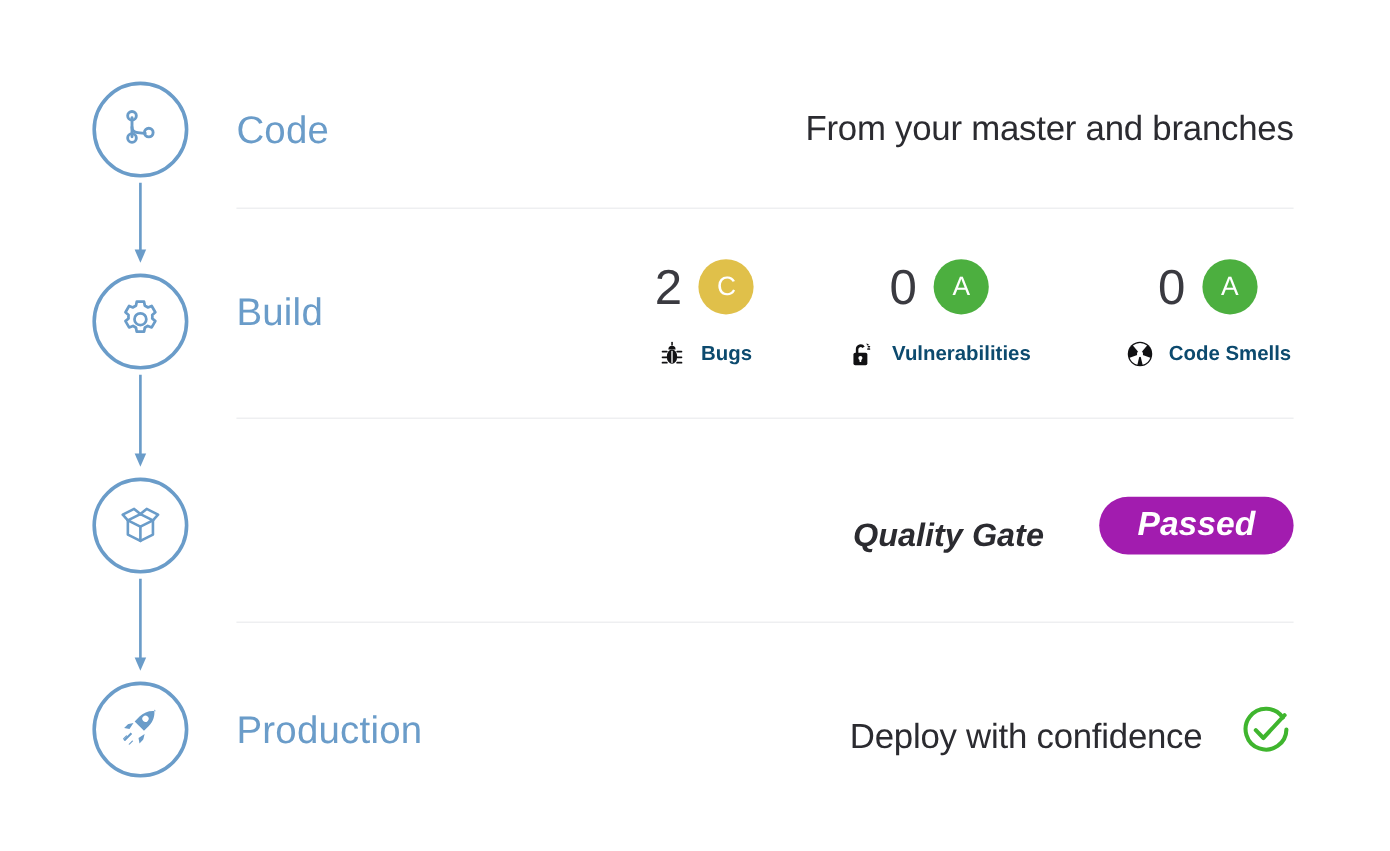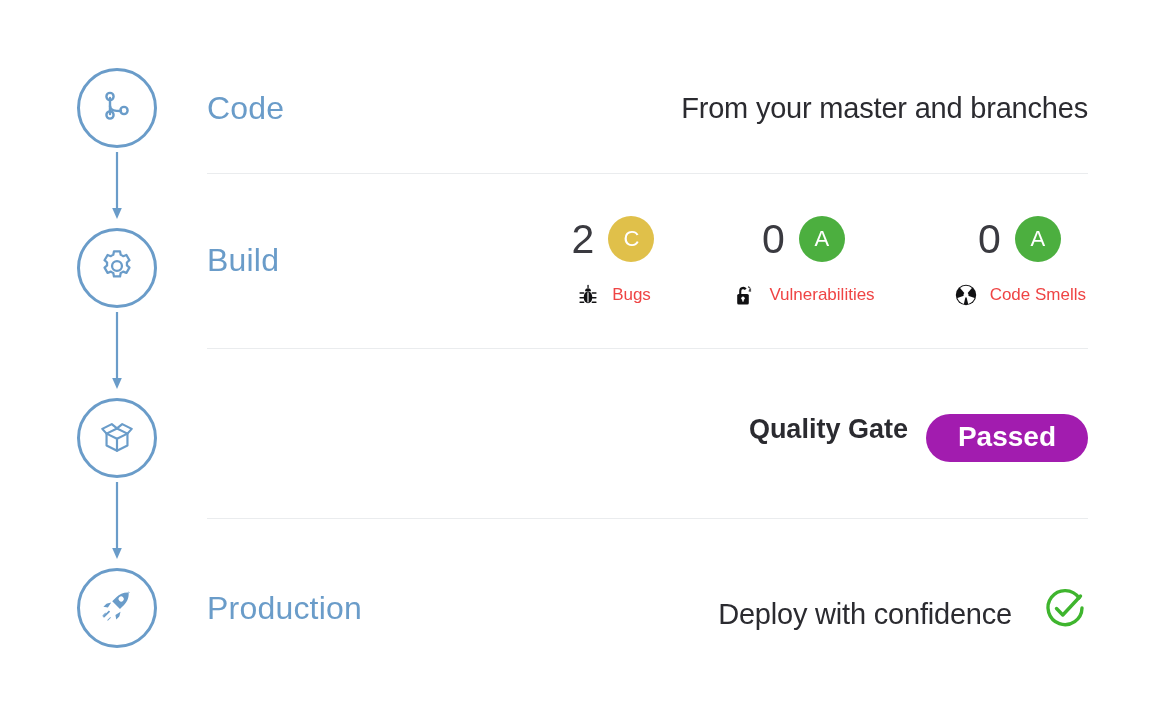--- a/index.html
+++ b/index.html
@@ -54,21 +54,21 @@
     width: 12px;
   }
   .connector svg { display:block; }
   .conn-1 { top: 84px;  height: 72px; }
   .conn-2 { top: 244px; height: 82px; }
   .conn-3 { top: 414px; height: 82px; }
 
   
   .rows {
     position: absolute;
-    left: 207px;
+    left: 197px;
     top: 0;
     width: 881px;
     height: 709px;
   }
   .row {
     position: absolute;
     left: 0;
     width: 881px;
     display: flex;
     align-items: center;
@@ -152,37 +152,38 @@
     box-sizing: border-box;
   }
   .metric-bottom {
     display: flex;
     align-items: center;
     gap: 11px;
     margin-top: 16px;
   }
   .metric-name {
     font-size: 17px;
-    color: #ef4444;
-    font-weight: 400;
+    color: #0c4a6e;
+    font-weight: 700;
     white-space: nowrap;
   }
   .metric-icon {
     width: 26px;
     height: 26px;
     display: flex;
     align-items: center;
     justify-content: center;
   }
 
   
   .qg {
     display: flex;
-    align-items: flex-start;
-    gap: 18px;
+    align-items: flex-end;
+    gap: 46px;
+    font-style: italic;
   }
   .qg-label {
     font-size: 27px;
     font-weight: bold;
     color: #2b2b30;
   }
   .badge-pill {
     background: #a21caf;
     color: #ffffff;
     font-size: 28px;

